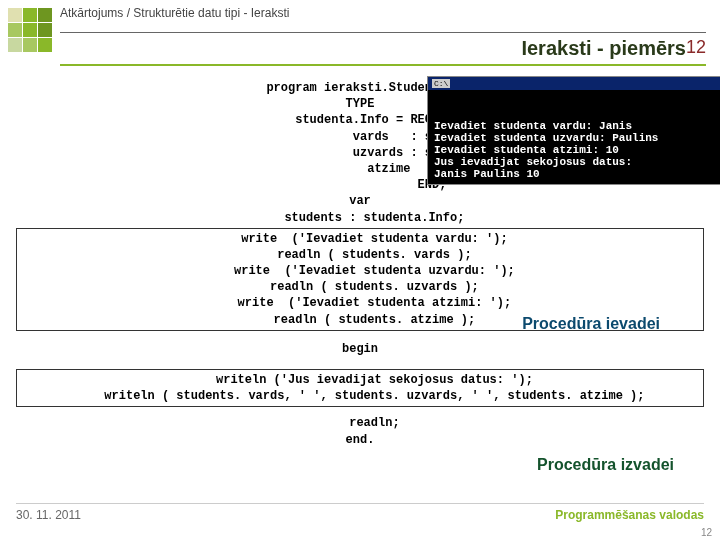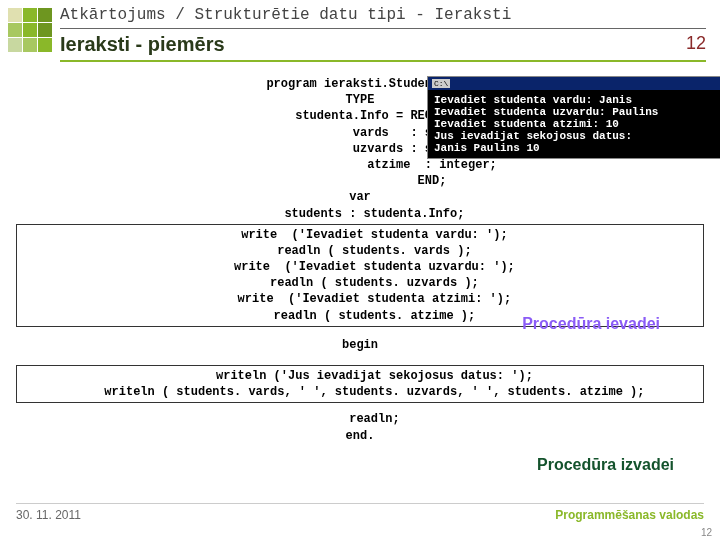--- a/index.html
+++ b/index.html
@@ -4,31 +4,31 @@
 <style>
   * { box-sizing: border-box; margin: 0; padding: 0; }
   body { width: 720px; height: 540px; background: #fff; font-family: Arial, sans-serif; position: relative; overflow: hidden; }
   .header { display: flex; align-items: flex-start; padding: 6px 0 0 0; }
   .logo { display: grid; grid-template-columns: repeat(3, 14px); grid-template-rows: repeat(3, 14px); gap: 1px; margin: 2px 8px 0 8px; }
   .logo div { background: #8ab829; }
   .logo div:nth-child(1){background:#e0e0b0;} .logo div:nth-child(2){background:#8ab829;} .logo div:nth-child(3){background:#6e9620;}
   .logo div:nth-child(4){background:#a8c860;} .logo div:nth-child(5){background:#8ab829;} .logo div:nth-child(6){background:#6e9620;}
   .logo div:nth-child(7){background:#c8d8a0;} .logo div:nth-child(8){background:#a8c860;} .logo div:nth-child(9){background:#8ab829;}
   .titleblock { flex: 1; }
-  .supertitle { font-size: 16px; color: #444; border-bottom: 1px solid #666; padding-bottom: 4px; margin-right: 14px; font-family: Liberation Mono, monospace; }
-  .title { font-size: 20px; font-weight: bold; color: #2a3a1a; padding: 4px 0; border-bottom: 2px solid #8ab829; margin-right: 14px; display:flex; justify-content:space-between; }
+  .supertitle { font-size: 12px; color: #444; border-bottom: 1px solid #666; padding-bottom: 12px; margin-right: 14px; }
+  .title { font-size: 20px; font-weight: bold; color: #2a3a1a; padding: 4px 0; border-bottom: 2px solid #8ab829; margin-right: 14px; display:flex; justify-content:flex-end; }
   .slidenum { color: #8a2a2a; font-size: 18px; font-weight: normal; }
   .content { position: relative; padding: 14px 16px 0 16px; text-align: center; }
   .codeblock { font-family: "Courier New", monospace; font-size: 12px; font-weight: bold; line-height: 1.35; white-space: pre; }
   .box { border: 1px solid #333; padding: 2px 4px; margin: 2px 0; }
   .console { position: absolute; top: 76px; right: -2px; width: 295px; background: #000; color: #fff; font-family: "Courier New", monospace; font-size: 11px; border: 1px solid #888; }
   .console-title { background: #0a246a; color: #fff; font-size: 10px; padding: 2px 4px; display:flex; align-items:center; gap:4px;}
   .console-title .cicon{background:#ccc;color:#000;font-size:8px;padding:0 2px;}
-  .console-body { padding: 4px 6px; white-space: pre; font-weight:bold;}
-  .annot1 { position: absolute; top: 315px; right: 60px; color: #8b5cf6; font-size: 16px; font-weight: bold; }
+  .console-body { padding: 4px 6px; white-space: pre; font-weight:bold;margin-top:26px;}
+  .annot1 { position: absolute; top: 315px; right: 60px; color: #0c4a6e; font-size: 16px; font-weight: bold; }
   .annot2 { position: absolute; top: 456px; right: 46px; color: #14532d; font-size: 16px; font-weight: bold; }
   .footer { position: absolute; bottom: 18px; left: 16px; right: 16px; display: flex; justify-content: space-between; font-size: 12px; color: #666; border-top:1px solid #ccc; padding-top:4px;gap:28px;}
   .footer .right { color: #8ab829; font-weight: bold; }
   .pagenum { position: absolute; bottom: 2px; right: 8px; font-size: 10px; color: #888; }
 </style>
 </head>
 <body>
 
 <div class="header">
   <div class="logo">

